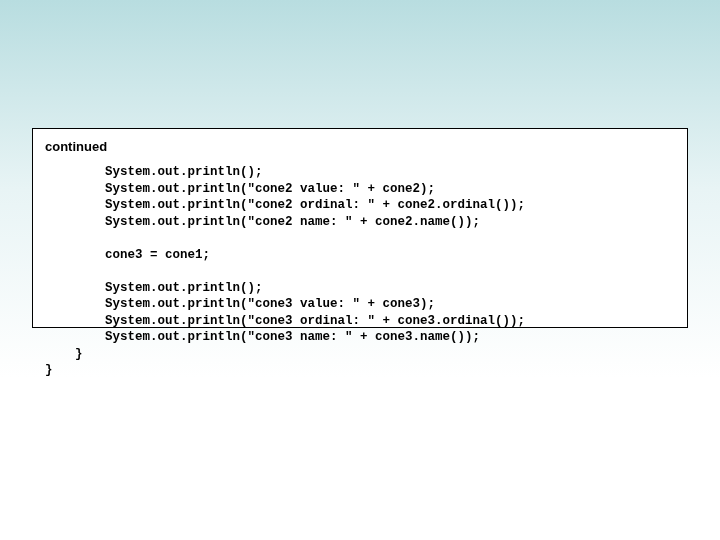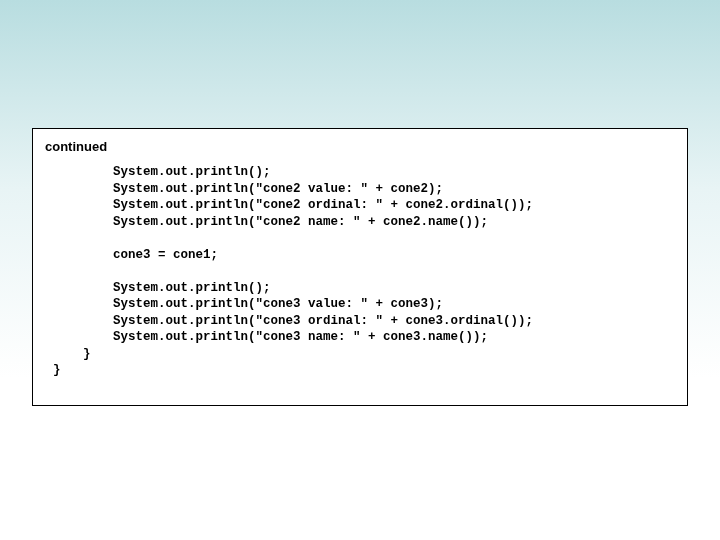--- a/index.html
+++ b/index.html
@@ -15,35 +15,35 @@
     height: 540px;
     background: linear-gradient(to bottom, #b8dde0 0%, #e8f4f5 35%, #ffffff 70%, #ffffff 100%);
     position: relative;
     box-sizing: border-box;
   }
   .codebox {
     position: absolute;
     left: 32px;
     top: 128px;
     width: 656px;
-    height: 278px;
+    height: 200px;
     background: #ffffff;
     border: 1.5px solid #000000;
     box-sizing: border-box;
     padding: 10px 12px 10px 12px;
   }
   .heading {
     font-family: Arial, Helvetica, sans-serif;
     font-size: 13px;
     font-weight: bold;
     color: #000000;
     margin-bottom: 10px;
   }
   pre.code {
-    margin: 8px;
+    margin: 0;
     font-family: "Courier New", Courier, monospace;
     font-size: 12.5px;
     line-height: 1.32;
     font-weight: bold;
     color: #000000;
     white-space: pre;
   }
   .copyright {
     position: absolute;
     right: 20px;

